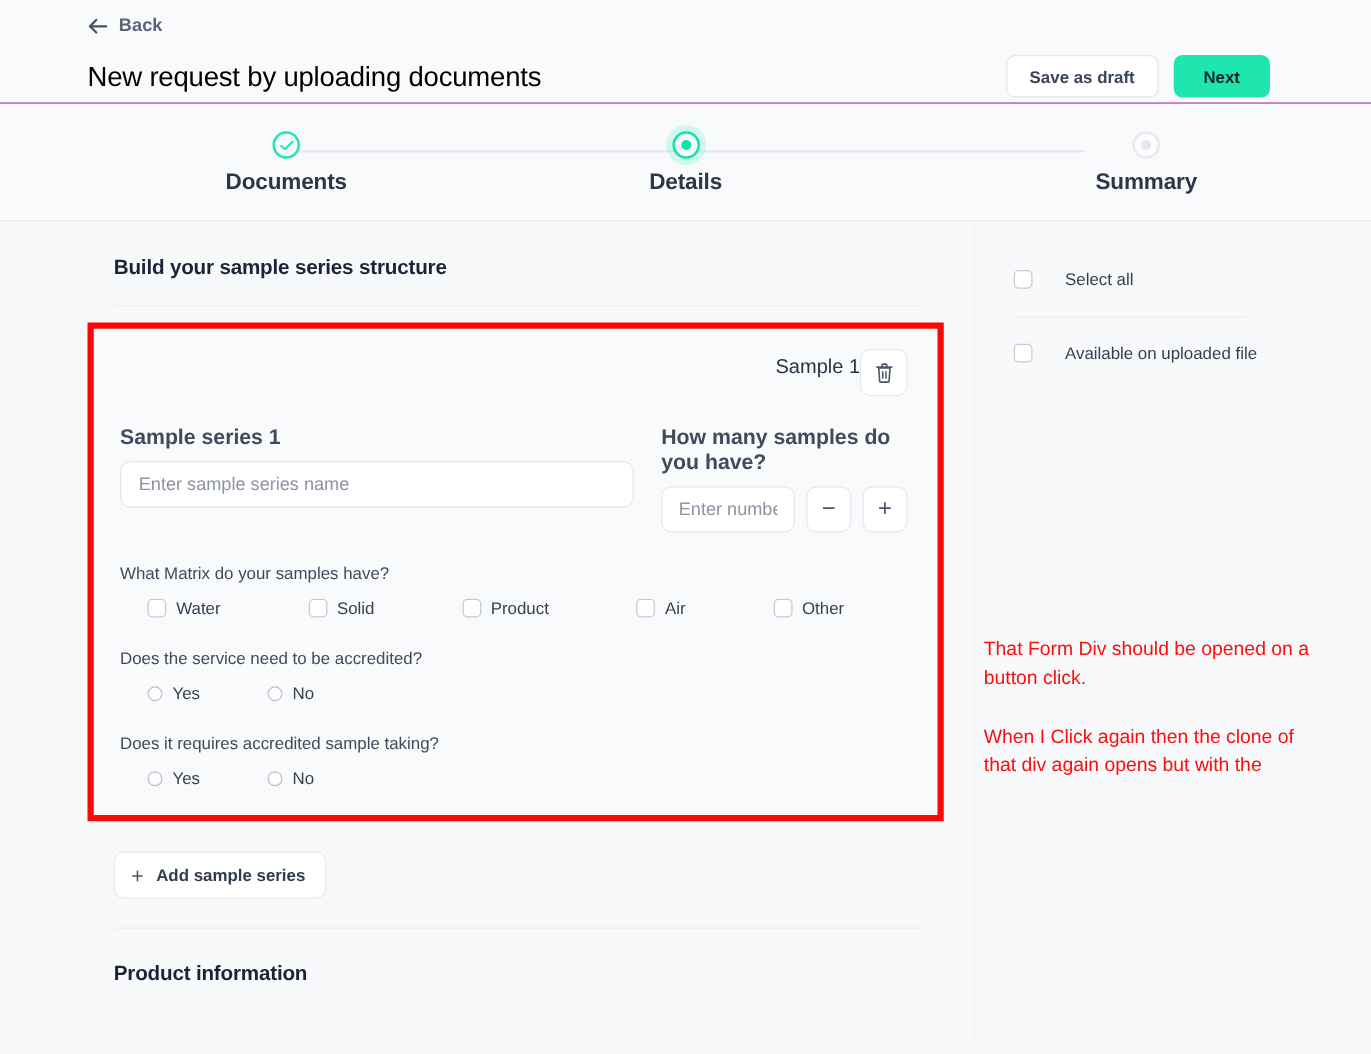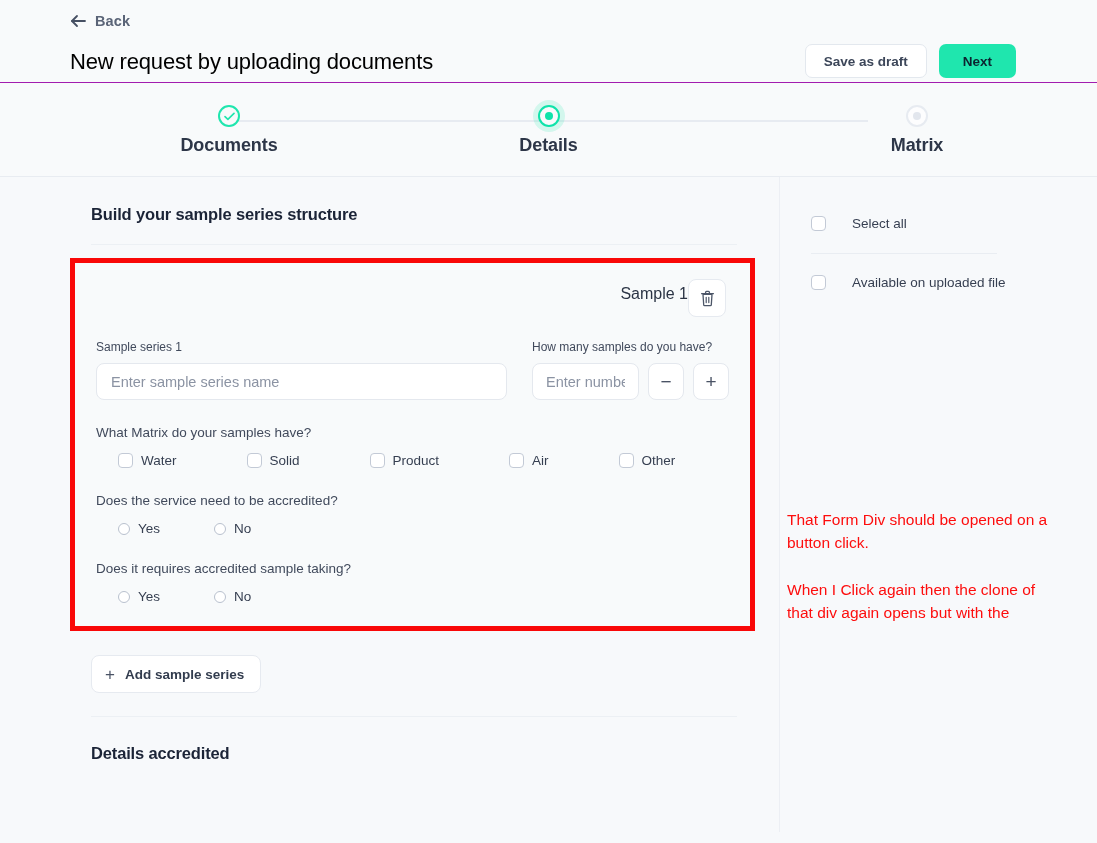--- a/index.html
+++ b/index.html
@@ -222,23 +222,23 @@
     margin-right: 3px;
   }
 
   .fields-row {
     display: flex;
     margin-top: 13px;
   }
   .field-left { width: 432px; }
   .field-right { margin-left: 22px; }
   .field-label {
-    font-size: 12px;
+    font-size: 17px;
     color: #414a5c;
-    font-weight: 400;
+    font-weight: 700;
     margin-bottom: 9px;
     display: block;
   }
   .text-input {
     width: 411px;
     height: 37px;
     border: 1px solid #e4e8ee;
     border-radius: 8px;
     background: #ffffff;
     font-family: inherit;
@@ -418,21 +418,21 @@
       <div class="step-label">Documents</div>
     </div>
 
     <div class="step" style="left:50%;">
       <div class="step-dot active"></div>
       <div class="step-label">Details</div>
     </div>
 
     <div class="step" style="right:0px; margin-left:0; margin-right:-49px;">
       <div class="step-dot todo"></div>
-      <div class="step-label">Matrix</div>
+      <div class="step-label">Summary</div>
     </div>
   </div>
 </div>
 
 <div class="content">
 
   <div class="main-col">
     <div class="main-inner">
 
       <div class="sect-head">Build your sample series structure</div>
@@ -523,21 +523,21 @@
         </div>
 
       </div>
 
       <button class="add-btn">
         <span class="plus">+</span>
         <span class="lbl">Add sample series</span>
       </button>
 
       <div class="hr-light2"></div>
-      <div class="details-head">Details accredited</div>
+      <div class="details-head">Product information</div>
 
     </div>
   </div>
 
   <div class="side-col">
     <div class="side-inner">
       <label class="side-opt">
         <span class="cbx"></span>
         <span class="lbl">Select all</span>
       </label>

